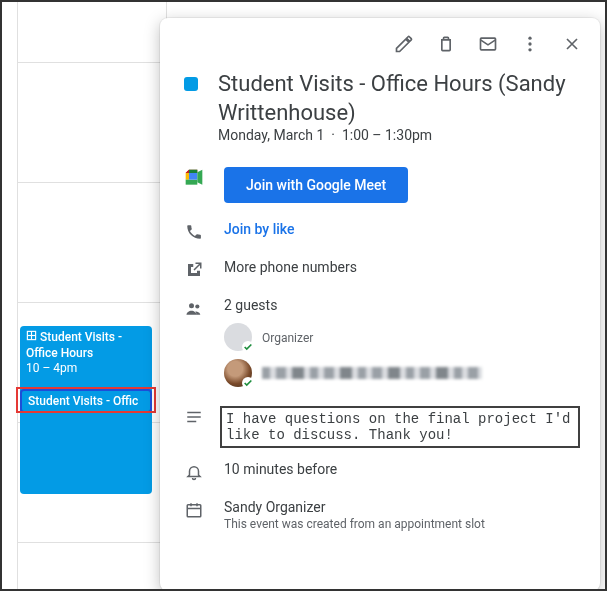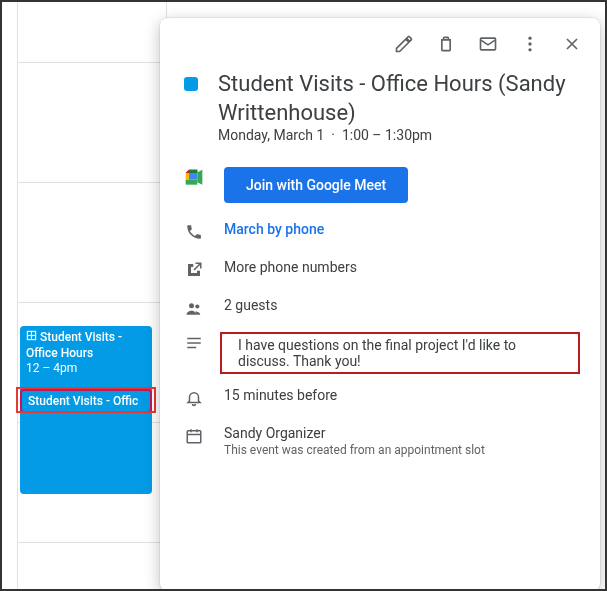--- a/index.html
+++ b/index.html
@@ -50,21 +50,21 @@
       display: inline-block;
       vertical-align: middle;
       margin-right: 3px;
     }
     .event-chip {
       position: absolute;
       top: 387px;
       left: 18px;
       width: 132px;
       background: #039be5;
-      border: 2px solid #be185d;
+      border: 2px solid #1d4ed8;
       border-radius: 4px;
       color: #fff;
       font-size: 12px;
       font-weight: 500;
       padding: 3px 6px;
       white-space: nowrap;
       overflow: hidden;
     }
     .red-box-small {
       position: absolute;
@@ -198,44 +198,45 @@
       background: repeating-linear-gradient(90deg,
         #9aa0a6 0 8px, #dadce0 8px 14px,
         #9aa0a6 14px 24px, #dadce0 24px 30px,
         #80868b 30px 42px, #dadce0 42px 48px);
       filter: blur(1.8px);
       max-width: 220px;
     }
     .guest-row1 .info { display: flex; flex-direction: column; }
     .description-row { padding-top: 4px; padding-bottom: 4px; }
     .red-box-desc {
-      border: 2px solid #b91c1c;
-      padding: 3px 16px;
+      border: 2px solid #404040;
+      padding: 3px 4px;
       margin-left: -4px;
+      font-family: Liberation Mono, monospace;
     }
   </style>
 </head>
 <body>
 
 <div class="calendar-grid">
   <div class="hline" style="top:60px"></div>
   <div class="hline" style="top:180px"></div>
   <div class="hline" style="top:300px"></div>
   <div class="hline" style="top:420px"></div>
   <div class="hline" style="top:540px"></div>
 
   <div class="event-block event-block-main">
     <span class="grid-ico">
       <svg width="11" height="11" viewBox="0 0 24 24" fill="none" stroke="#fff" stroke-width="2.5">
         <rect x="3" y="3" width="18" height="18"></rect>
           <line x1="3" y1="12" x2="21" y2="12"></line>
           <line x1="12" y1="3" x2="12" y2="21"></line>
       </svg>
     </span><span class="title">Student Visits - Office Hours</span>
-    <div class="time">12 – 4pm</div>
+    <div class="time">10 – 4pm</div>
   </div>
 
   <div class="event-chip">
     <span>Student Visits - Offic</span>
   </div>
   <div class="red-box-small"></div>
 </div>
 
 <div class="popover">
   <div class="popover-toolbar">
@@ -297,21 +298,21 @@
     </div>
   </div>
 
   <div class="section-row">
     <div class="section-icon">
       <svg width="18" height="18" viewBox="0 0 24 24" fill="#5f6368">
           <path d="M6.6 10.8c1.4 2.8 3.8 5.2 6.6 6.6l2.2-2.2c.3-.3.7-.4 1-.2 1.2.4 2.5.6 3.8.6.6 0 1 .4 1 1V20c0 .6-.4 1-1 1C10.6 21 3 13.4 3 4c0-.6.4-1 1-1h3.4c.6 0 1 .4 1 1 0 1.3.2 2.6.6 3.8.1.4 0 .8-.2 1l-2.2 2z"></path>
         </svg>
     </div>
     <div class="section-body">
-      <span class="link-text">March by phone</span>
+      <span class="link-text">Join by like</span>
     </div>
   </div>
 
   <div class="section-row">
     <div class="section-icon">
       <svg width="18" height="18" viewBox="0 0 24 24" fill="none" stroke="#5f6368" stroke-width="2">
           <path d="M14 3h7v7M21 3l-9 9M5 5h5v2H7v10h10v-3h2v5H5V5z"></path>
         </svg>
     </div>
     <div class="section-body">More phone numbers</div>
@@ -320,20 +321,45 @@
   <div class="section-row">
     <div class="section-icon">
       <svg width="20" height="20" viewBox="0 0 24 24" fill="#5f6368">
           <circle cx="9" cy="8" r="3"></circle>
           <circle cx="16" cy="9" r="2.5"></circle>
           <path d="M3 19c0-3 3-5 6-5s6 2 6 5H3zm12 0c0-1.5-.5-3-1.5-4 3 0 6 1.5 6 4h-4.5z"></path>
         </svg>
     </div>
     <div class="section-body">
       <div>2 guests</div>
+      <div class="guest-list">
+        <div class="guest-item guest-row1">
+          <div class="avatar gray">
+            <div class="check">
+                <svg viewBox="0 0 24 24" fill="none" stroke="#1e8e3e" stroke-width="4">
+                  <path d="M4 12l5 5L20 6"></path>
+                </svg>
+              </div>
+          </div>
+          <div class="info" style="margin-left:10px">
+            <div class="blurred-text" style="margin-left:0"></div>
+            <div class="sub-text">Organizer</div>
+          </div>
+        </div>
+        <div class="guest-item">
+          <div class="avatar-photo">
+            <div class="check" style="position:absolute;bottom:-2px;right:-2px;width:12px;height:12px;background:#fff;border-radius:50%;display:flex;align-items:center;justify-content:center">
+                <svg width="10" height="10" viewBox="0 0 24 24" fill="none" stroke="#1e8e3e" stroke-width="4">
+                  <path d="M4 12l5 5L20 6"></path>
+                </svg>
+              </div>
+          </div>
+          <div class="blurred-text"></div>
+        </div>
+      </div>
     </div>
   </div>
 
   <div class="section-row description-row">
     <div class="section-icon">
       <svg width="18" height="18" viewBox="0 0 24 24" fill="none" stroke="#5f6368" stroke-width="2">
           <line x1="3" y1="6" x2="21" y2="6"></line>
           <line x1="3" y1="12" x2="21" y2="12"></line>
           <line x1="3" y1="18" x2="15" y2="18"></line>
         </svg>
@@ -344,21 +370,21 @@
       </div>
     </div>
   </div>
 
   <div class="section-row">
     <div class="section-icon">
       <svg width="18" height="18" viewBox="0 0 24 24" fill="none" stroke="#5f6368" stroke-width="2">
           <path d="M18 16v-5a6 6 0 10-12 0v5l-2 2h16l-2-2zM10 20a2 2 0 004 0"></path>
         </svg>
     </div>
-    <div class="section-body">15 minutes before</div>
+    <div class="section-body">10 minutes before</div>
   </div>
 
   <div class="section-row">
     <div class="section-icon">
       <svg width="18" height="18" viewBox="0 0 24 24" fill="none" stroke="#5f6368" stroke-width="2">
           <rect x="3" y="5" width="18" height="16" rx="1"></rect>
           <line x1="3" y1="10" x2="21" y2="10"></line>
           <line x1="8" y1="3" x2="8" y2="7"></line>
           <line x1="16" y1="3" x2="16" y2="7"></line>
         </svg>

